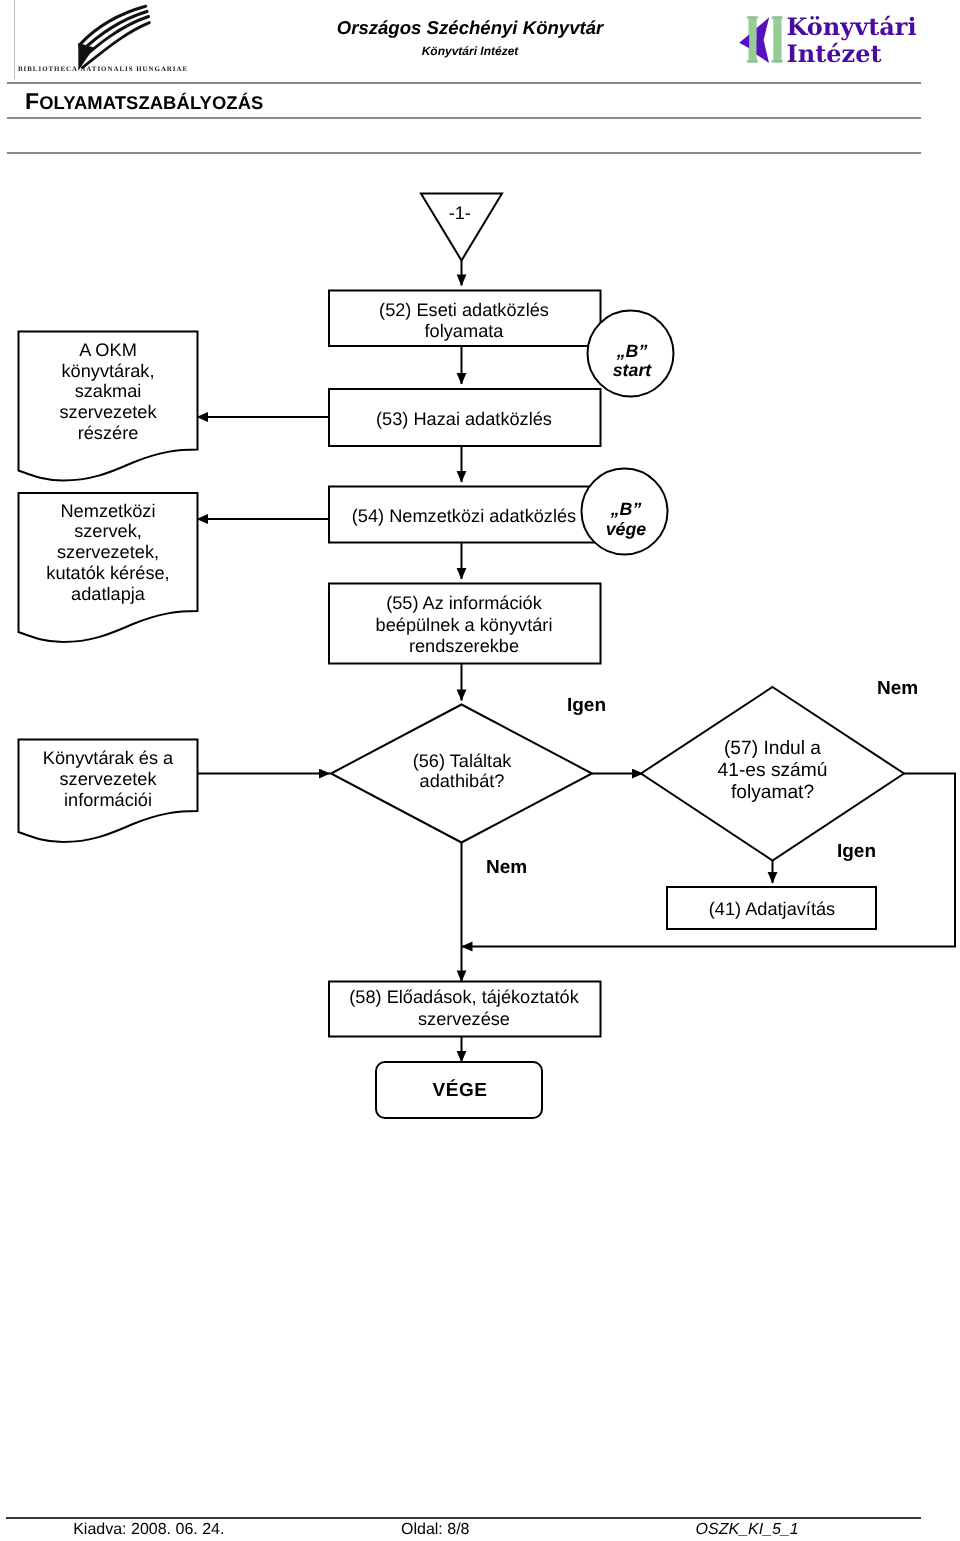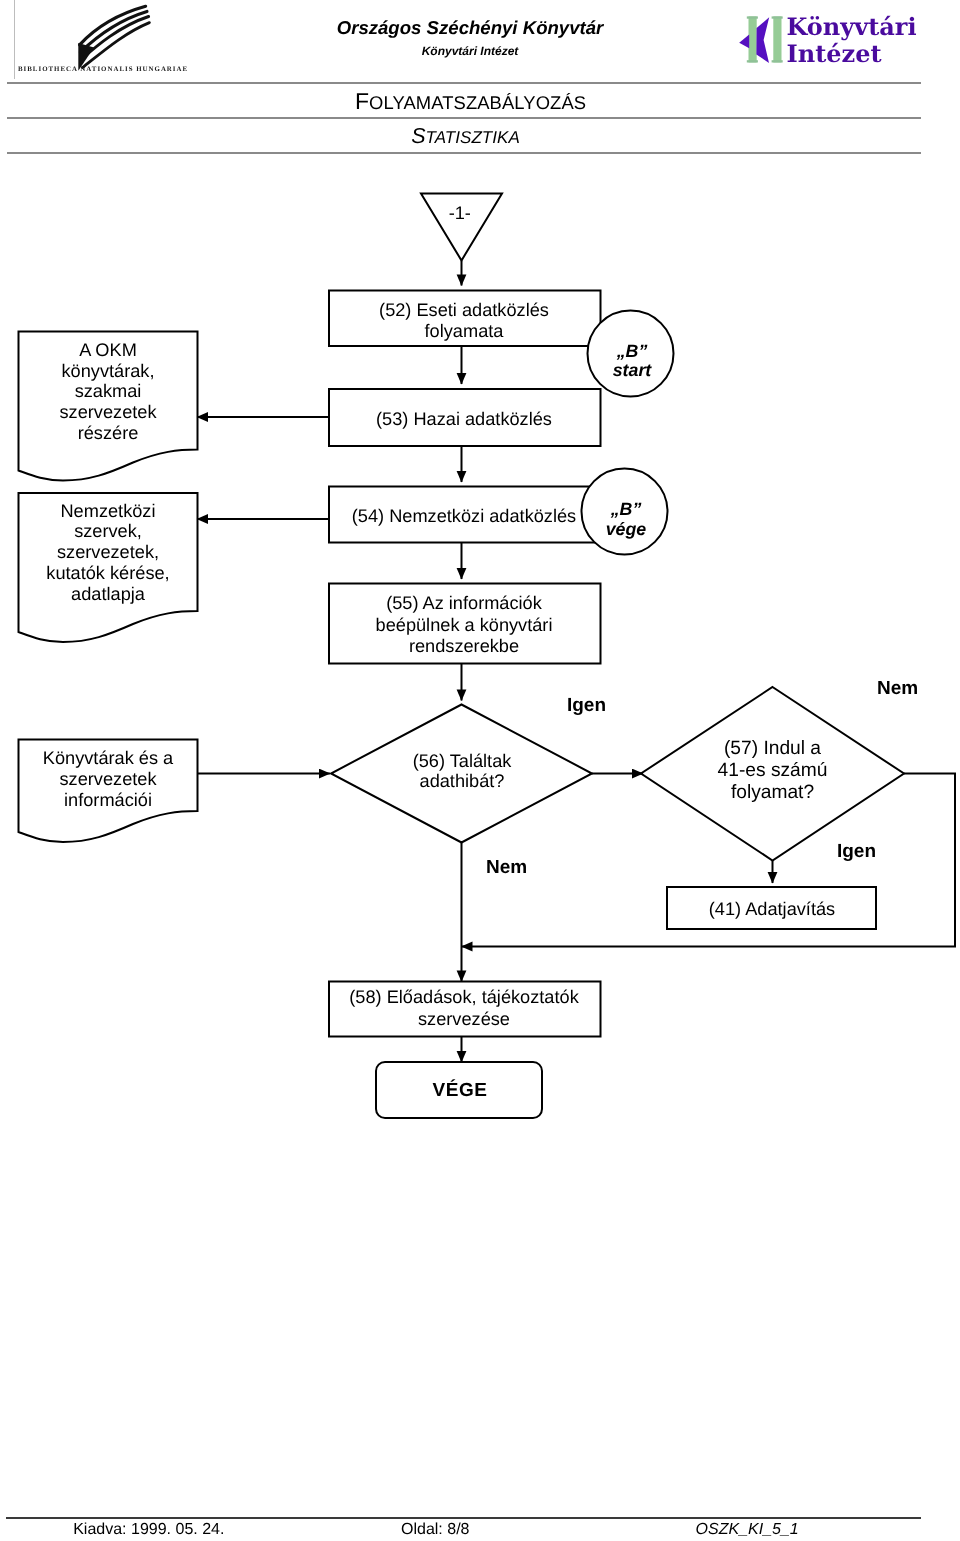--- a/index.html
+++ b/index.html
@@ -26,22 +26,22 @@
 
   .logo-right{position:absolute;left:730px;top:10px;}
   .kiw{font-family:"DejaVu Serif", serif;font-weight:bold;font-size:24px;}
 
   .rule{position:absolute;height:1.7px;background:#8a8a8a;left:7px;width:914px;}
   .rule1{top:82px;}
   .rule2{top:117px;}
   .rule3{top:152px;}
   .rule-foot{top:1517px;left:6px;width:915px;height:2px;background:#3a3a3a;}
 
-  .doc-title{position:absolute;left:12px;top:89px;width:917px;text-align:center;
-     font-size:23px;font-weight:normal;letter-spacing:0.1px;line-height:24px;}
+  .doc-title{position:absolute;left:25px;top:89px;width:917px;text-align:left;
+     font-size:23px;font-weight:bold;letter-spacing:0.1px;line-height:24px;}
   .doc-title .sc-rest{font-size:18.4px;}
   .doc-sub{position:absolute;left:7px;top:124px;width:917px;text-align:center;
      font-size:21.5px;font-style:italic;line-height:24px;letter-spacing:0.05px;}
   .doc-sub .sc-rest{font-size:17px;}
 
   
   .footer{position:absolute;left:0;top:1522px;width:960px;height:24px;
       font-size:16px;font-weight:normal;line-height:16px;}
   .footer .f1{position:absolute;left:73.2px;top:0;}
   .footer .f2{position:absolute;left:401px;top:0;}
@@ -98,21 +98,20 @@
           <text class="kiw" x="56.5" y="24.9">Könyvtári</text>
           <text class="kiw" x="56.5" y="52.2">Intézet</text>
         </g>
       </svg>
     </div>
   </div>
 
   <div class="rule rule1"></div>
   <div class="doc-title"><span class="sc"><span class="sc-first">F</span><span class="sc-rest">OLYAMATSZABÁLYOZÁS</span></span></div>
   <div class="rule rule2"></div>
-  <div class="doc-sub"><span class="sc"><span class="sc-first">S</span><span class="sc-rest">TATISZTIKA</span></span></div>
   <div class="rule rule3"></div>
 
   <div class="flowwrap">
   <svg width="960" height="1180" viewBox="0 0 960 1180">
     <defs>
       <marker id="ah" markerWidth="12" markerHeight="12" refX="11.2" refY="5" orient="auto" markerUnits="userSpaceOnUse">
         <path d="M0.2,0.1 L11.6,5 L0.2,9.9 z" fill="#000"></path>
       </marker>
     </defs>
     <g class="flk" fill="none" stroke="#000" stroke-width="2">
@@ -224,17 +223,17 @@
       <text class="yn" x="586.5" y="710.5">Igen</text>
       <text class="yn" x="897.5" y="694">Nem</text>
       <text class="yn" x="506.5" y="872.5">Nem</text>
       <text class="yn" x="856.5" y="856.5">Igen</text>
     </g>
   </svg>
   </div>
 
   <div class="rule rule-foot"></div>
   <div class="footer">
-    <span class="f1">Kiadva: 1999. 05. 24.</span>
+    <span class="f1">Kiadva: 2008. 06. 24.</span>
     <span class="f2">Oldal: 8/8</span>
     <span class="f3">OSZK_KI_5_1</span>
   </div>
 </div>
 
 </body></html>

